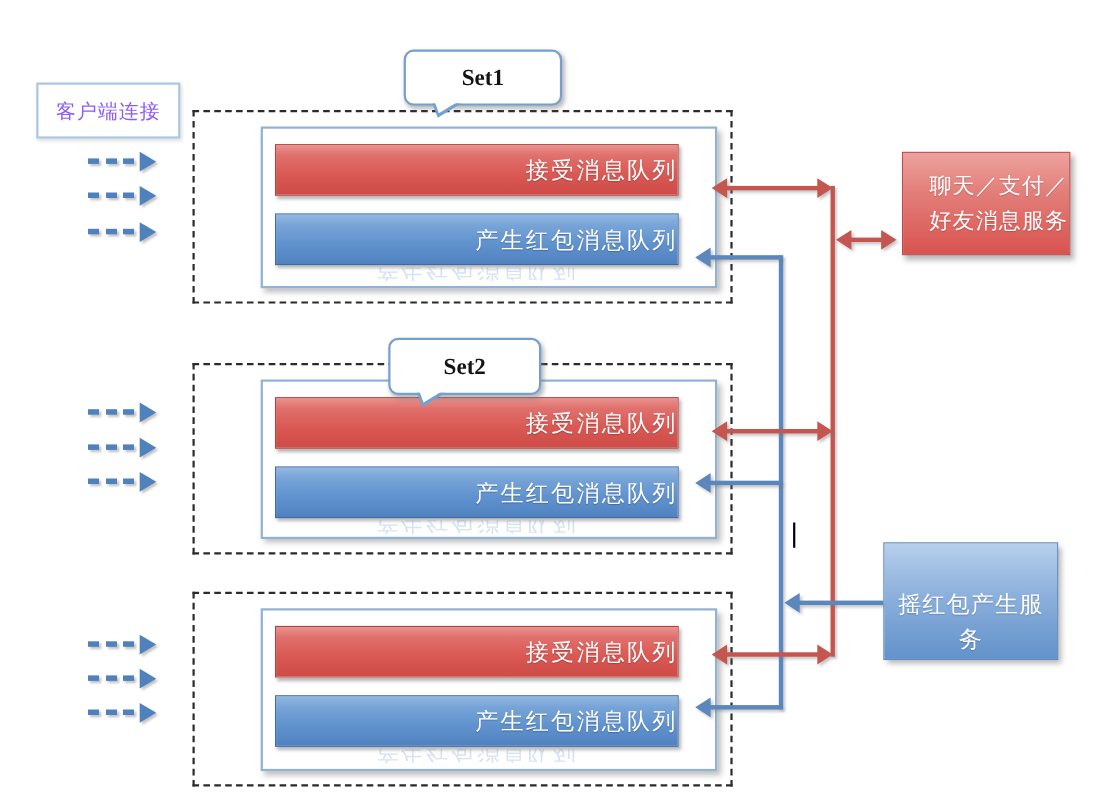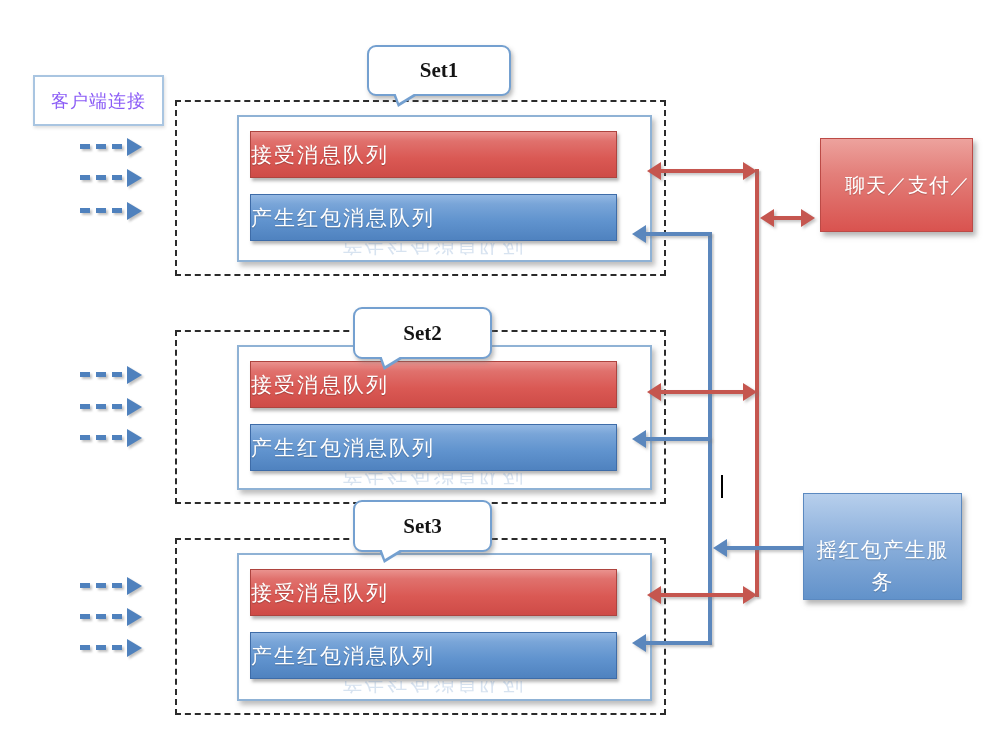--- a/index.html
+++ b/index.html
@@ -5,21 +5,21 @@
   html,body{margin:0;padding:0;background:#fff;}
   .canvas{
     position:relative;width:1000px;height:738px;background:#ffffff;overflow:hidden;
     font-family:"Liberation Sans","DejaVu Sans",sans-serif;
   }
   
   .dashed-box{position:absolute;border:2px dashed #2b2b2b;background:transparent;}
   .inner-box{position:absolute;background:#fff;border:2px solid #8fb2d5;
     box-shadow:3px 4px 5px rgba(110,110,110,.45);}
   .queue{position:absolute;left:250px;width:367px;height:47px;box-sizing:border-box;
-    display:flex;align-items:center;justify-content:flex-start;color:#fff;
+    display:flex;align-items:center;justify-content:flex-end;color:#fff;
     font-size:21px;letter-spacing:2px;text-shadow:0 1px 1px rgba(0,0,0,.25);}
   .queue.redq{background:linear-gradient(180deg,#ea928e 0%,#e0716d 20%,#da5954 58%,#ce4b47 100%);
     border:1px solid #ae443f;box-shadow:2px 3px 3px rgba(110,110,110,.5);}
   .queue.blueq{background:linear-gradient(180deg,#94b8e3 0%,#79a5d8 20%,#6093ce 58%,#4f82bf 100%);
     border:1px solid #3e6ca8;box-shadow:2px 3px 3px rgba(110,110,110,.5);}
   .reflection{position:absolute;left:250px;width:367px;height:16px;overflow:hidden;
     opacity:.22;transform:scaleY(-1);color:#4f82bf;font-size:21px;letter-spacing:2px;
     display:flex;justify-content:center;align-items:flex-start;}
   
   .callout{position:absolute;background:#fff;border:2px solid #74a0d0;border-radius:9px;
@@ -145,28 +145,24 @@
   <div class="callout" style="left:367px;top:45px;width:140px;height:47px;">
     <span>Set1</span>
     <span class="tail-b"></span>
     <span class="tail-f"></span>
   </div>
   <div class="callout" style="left:353px;top:307px;width:135px;height:48px;">
     <span>Set2</span>
     <span class="tail-b"></span>
     <span class="tail-f"></span>
   </div>
-  <div class="callout" style="left:353px;top:500px;width:135px;height:48px;">
-    <span>Set3</span>
-    <span class="tail-b"></span>
-    <span class="tail-f"></span>
-  </div>
 
   <div class="service reds" style="left:820px;top:138px;width:153px;height:94px;">
     <span>聊天／支付／</span>
+    <span>好友消息服务</span>
   </div>
   <div class="service blues" style="left:803px;top:493px;width:159px;height:107px;">
     <span>摇红包产生服务</span>
   </div>
 
   <div class="client-box">
     <span>客户端连接</span>
   </div>
 
   <div class="dasharrow" style="left:80px;top:138px;">

